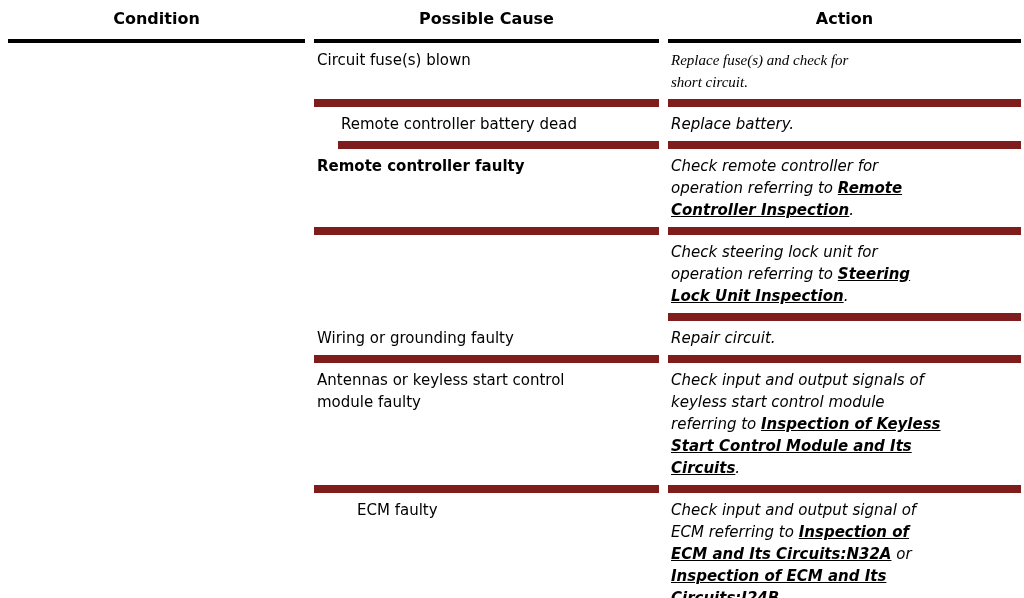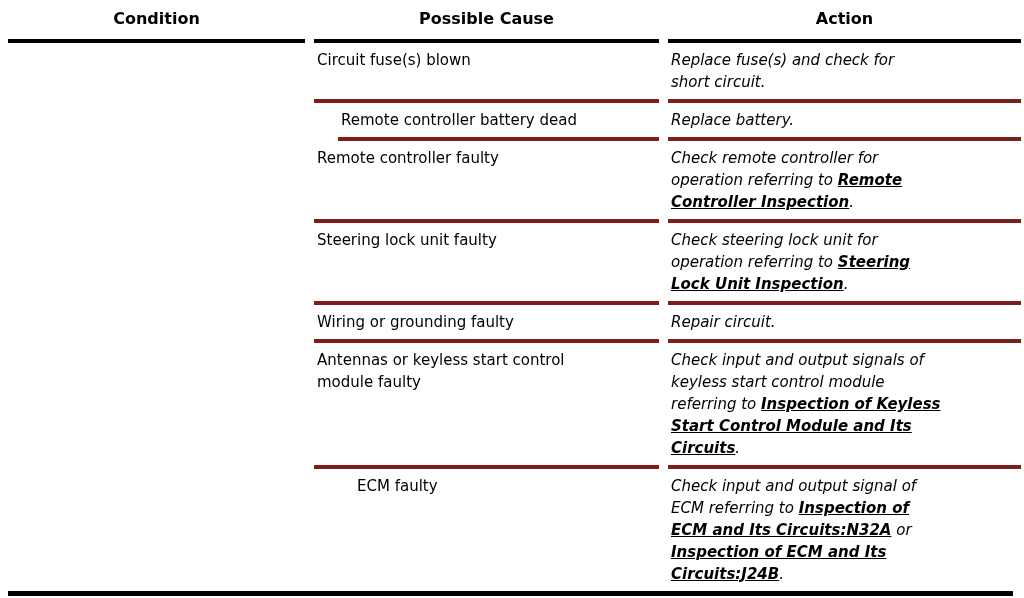--- a/index.html
+++ b/index.html
@@ -28,21 +28,21 @@
     line-height: 22px;
     text-align: center;
     padding: 8px 0 9px 0;
     border-bottom: 4px solid #000000;
   }
   .cell {
     font-size: 15px;
     line-height: 22px;
     padding: 6px 2px 6px 3px;
   }
-  .sep { border-bottom: 4px solid #7f1d1d; }
+  .sep { border-bottom: 8px solid #7f1d1d; }
   .condition-cell {
     grid-column: 1;
     grid-row: 2 / 9;
     font-weight: bold;
     font-size: 15px;
     line-height: 22px;
     padding: 6px 2px 6px 2px;
   }
   .cause-cell { grid-column: 2; }
   .action-cell {
@@ -63,26 +63,25 @@
 </head>
 <body>
 
 <div class="doc">
   <div class="grid" id="table-grid">
     <div class="th">Condition</div>
     <div class="th">Possible Cause</div>
     <div class="th">Action</div>
 
   <div class="cell cause-cell sep" style="grid-row: 2;">Circuit fuse(s) blown</div>
-      <div class="cell action-cell sep" style="grid-row: 2;"><span>Replace fuse(s) and check for<br>short circuit.</span></div>
+      <div class="cell action-cell sep" style="grid-row: 2; font-family: Liberation Serif, serif;"><span>Replace fuse(s) and check for<br>short circuit.</span></div>
       <div class="cell cause-cell sep" style="grid-row: 3; margin-left: 24px;">Remote controller battery dead</div>
       <div class="cell action-cell sep" style="grid-row: 3;"><span>Replace battery.</span></div>
-      <div class="cell cause-cell sep" style="grid-row: 4;">Remote controller faulty</div>
+      <div class="cell cause-cell sep" style="grid-row: 4; font-weight: bold;">Remote controller faulty</div>
       <div class="cell action-cell sep" style="grid-row: 4;"><span>Check remote controller for<br>operation referring to </span><a href="#" class="action-link">Remote<br>Controller Inspection</a><span>.</span></div>
-      <div class="cell cause-cell sep" style="grid-row: 5;">Steering lock unit faulty</div>
       <div class="cell action-cell sep" style="grid-row: 5;"><span>Check steering lock unit for<br>operation referring to </span><a href="#" class="action-link">Steering<br>Lock Unit Inspection</a><span>.</span></div>
       <div class="cell cause-cell sep" style="grid-row: 6;">Wiring or grounding faulty</div>
       <div class="cell action-cell sep" style="grid-row: 6;"><span>Repair circuit.</span></div>
       <div class="cell cause-cell sep" style="grid-row: 7;">Antennas or keyless start control<br>module faulty</div>
       <div class="cell action-cell sep" style="grid-row: 7;"><span>Check input and output signals of<br>keyless start control module<br>referring to </span><a href="#" class="action-link">Inspection of Keyless<br>Start Control Module and Its<br>Circuits</a><span>.</span></div>
       <div class="cell cause-cell" style="grid-row: 8; margin-left: 40px;">ECM faulty</div>
       <div class="cell action-cell" style="grid-row: 8;"><span>Check input and output signal of<br>ECM referring to </span><a href="#" class="action-link">Inspection of<br>ECM and Its Circuits:N32A</a><span> or<br></span><a href="#" class="action-link">Inspection of ECM and Its<br>Circuits:J24B</a><span>.</span></div>
     </div>
   <div class="bottom-rule"></div>
 </div>

